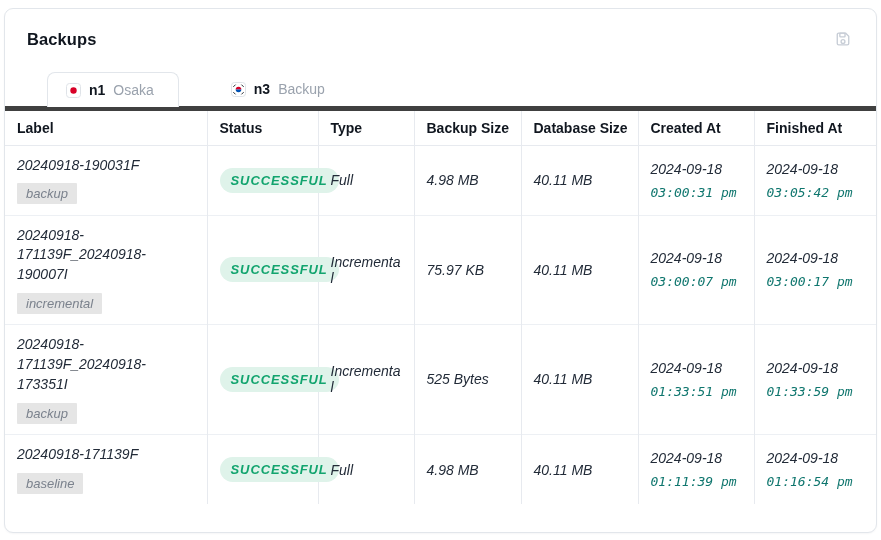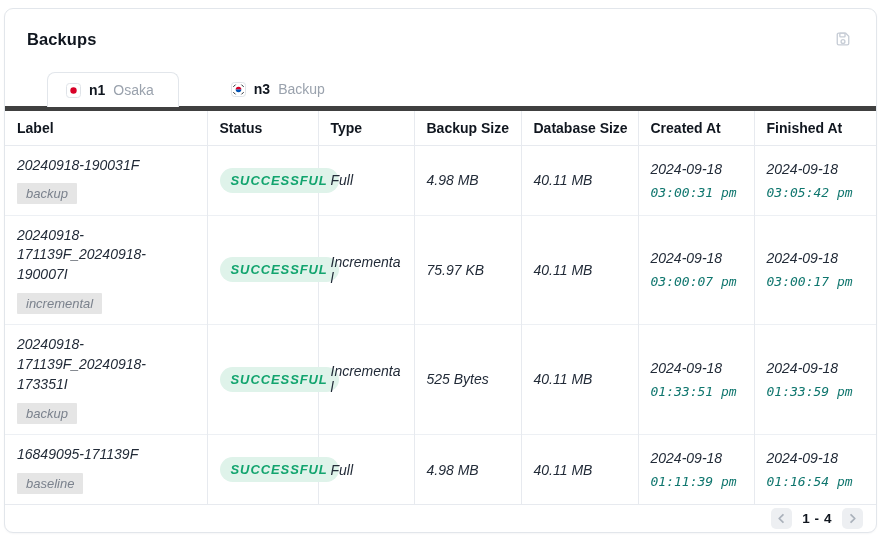--- a/index.html
+++ b/index.html
@@ -219,21 +219,21 @@
             <div class="dt-date">2024-09-18</div>
             <div class="dt-time">01:33:51 pm</div>
           </td>
           <td>
             <div class="dt-date">2024-09-18</div>
             <div class="dt-time">01:33:59 pm</div>
           </td>
         </tr>
         <tr class="h70">
           <td>
-            <div class="lbl">16849095-171139F</div>
+            <div class="lbl">20240918-171139F</div>
             <span class="tag">baseline</span>
           </td>
           <td>
             <span class="status-pill">SUCCESSFUL</span>
           </td>
           <td>Full</td>
           <td>4.98 MB</td>
           <td>40.11 MB</td>
           <td>
             <div class="dt-date">2024-09-18</div>
@@ -241,31 +241,14 @@
           </td>
           <td>
             <div class="dt-date">2024-09-18</div>
             <div class="dt-time">01:16:54 pm</div>
           </td>
         </tr>
       </tbody>
     </table>
   </div>
 
-  <div class="card-footer">
-    <button class="pg-btn">
-      <span>
-        <svg width="11" height="11" viewBox="0 0 10 10">
-          <polyline points="6.3,1.6 2.9,5 6.3,8.4" fill="none" stroke="#aab1bb" stroke-width="1.6" stroke-linecap="round" stroke-linejoin="round"></polyline>
-        </svg>
-      </span>
-    </button>
-    <span class="pg-range">1 - 4</span>
-    <button class="pg-btn">
-      <span>
-        <svg width="11" height="11" viewBox="0 0 10 10">
-          <polyline points="3.7,1.6 7.1,5 3.7,8.4" fill="none" stroke="#aab1bb" stroke-width="1.6" stroke-linecap="round" stroke-linejoin="round"></polyline>
-        </svg>
-      </span>
-    </button>
-  </div>
 
 </div>
 
 </body></html>

